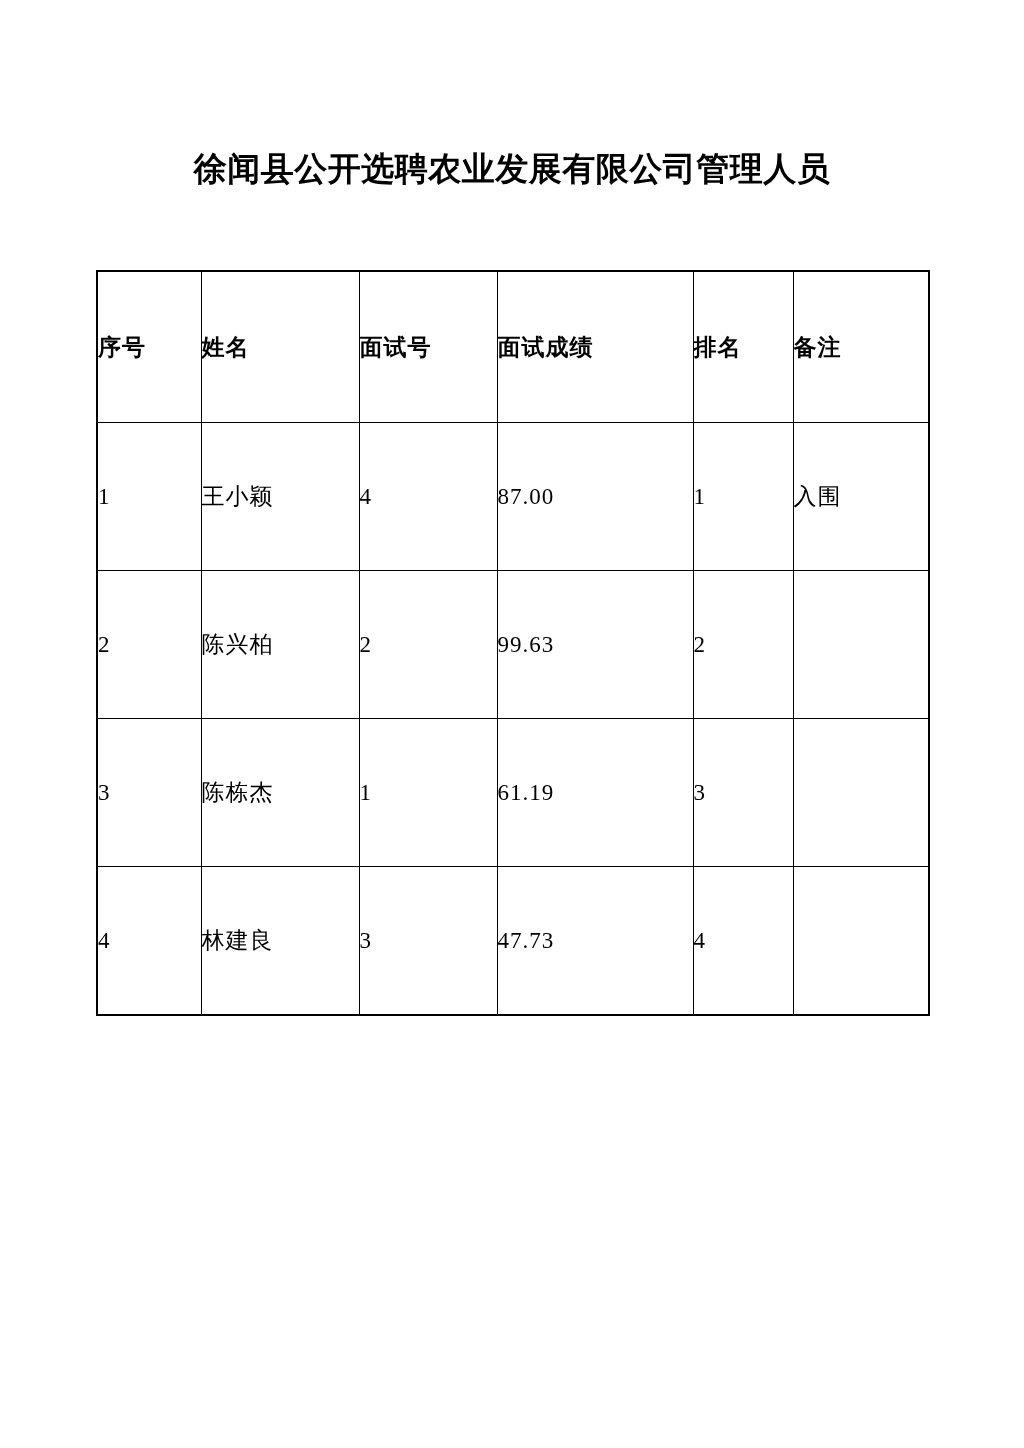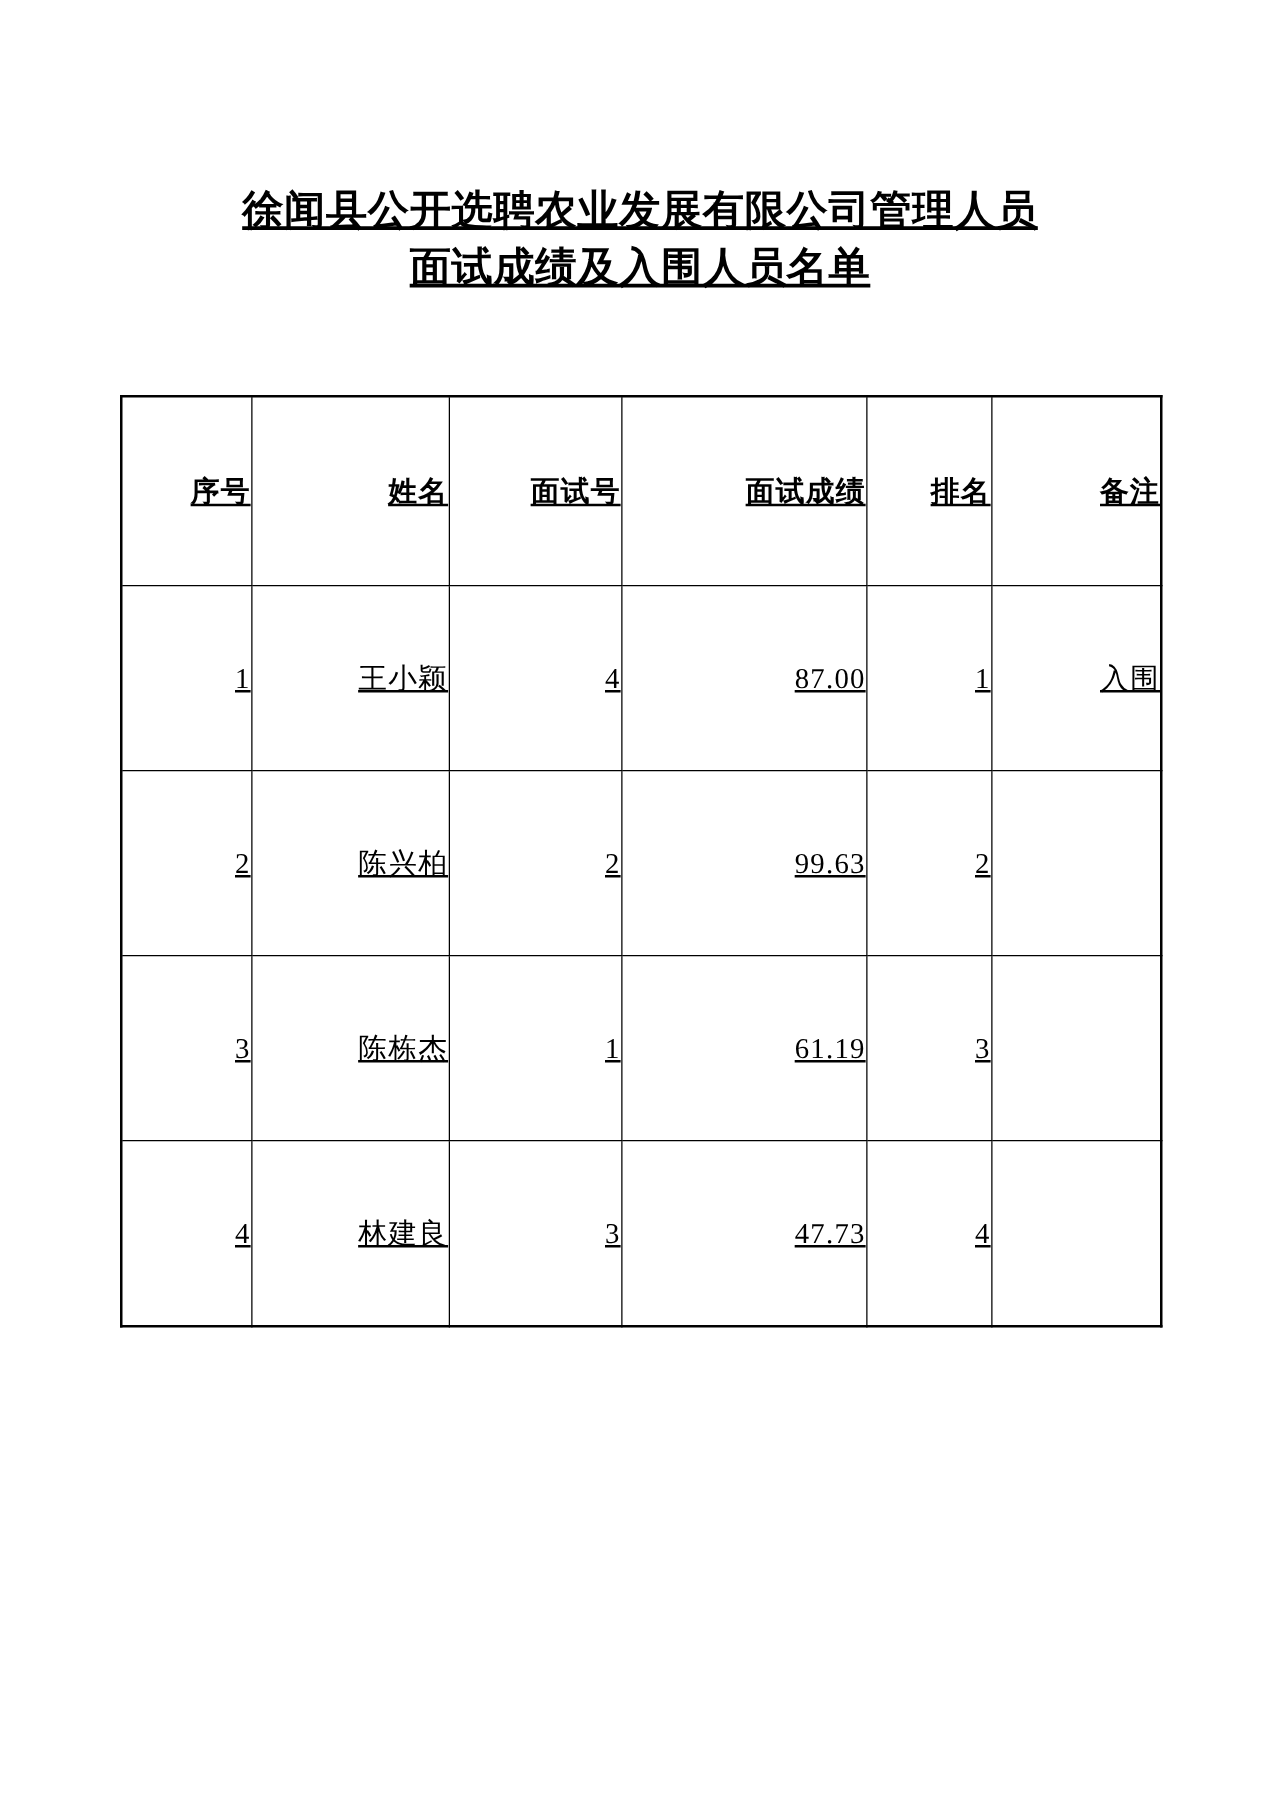--- a/index.html
+++ b/index.html
@@ -12,21 +12,20 @@
     height: 1448px;
     font-family: "Liberation Serif", "DejaVu Serif", serif;
     color: #000000;
     overflow: hidden;
   }
   .page {
     position: relative;
     width: 1024px;
     height: 1448px;
     box-sizing: border-box;
-    text-decoration: underline;
   }
   .doc-title {
     margin: 0;
     padding-top: 146px;
     text-align: center;
     font-family: "Liberation Serif", "DejaVu Serif", serif;
     font-weight: bold;
     font-size: 33px;
     line-height: 46px;
     letter-spacing: 0.5px;
@@ -49,21 +48,21 @@
   table.score-table col.c-idx    { width: 104px; }
   table.score-table col.c-name   { width: 158px; }
   table.score-table col.c-num    { width: 138px; }
   table.score-table col.c-score  { width: 196px; }
   table.score-table col.c-rank   { width: 100px; }
   table.score-table col.c-remark { width: 136px; }
 
   table.score-table th,
   table.score-table td {
     border: 1.5px solid #000000;
-    text-align: right;
+    text-align: left;
     vertical-align: middle;
     padding: 0;
   }
   table.score-table thead th {
     height: 150px;
     font-weight: bold;
     font-size: 23px;
     letter-spacing: 1px;
   }
   table.score-table tbody td {
@@ -81,21 +80,20 @@
     margin-left: 10px;
   }
 </style>
 </head>
 <body>
 
 <div class="page">
 
   <h1 class="doc-title">
     <span class="title-line">徐闻县公开选聘农业发展有限公司管理人员</span>
-    <span class="title-line">面试成绩及入围人员名单</span>
   </h1>
 
   <div class="table-wrap">
     <table class="score-table">
       <colgroup>
         <col class="c-idx">
         <col class="c-name">
         <col class="c-num">
         <col class="c-score">
         <col class="c-rank">

